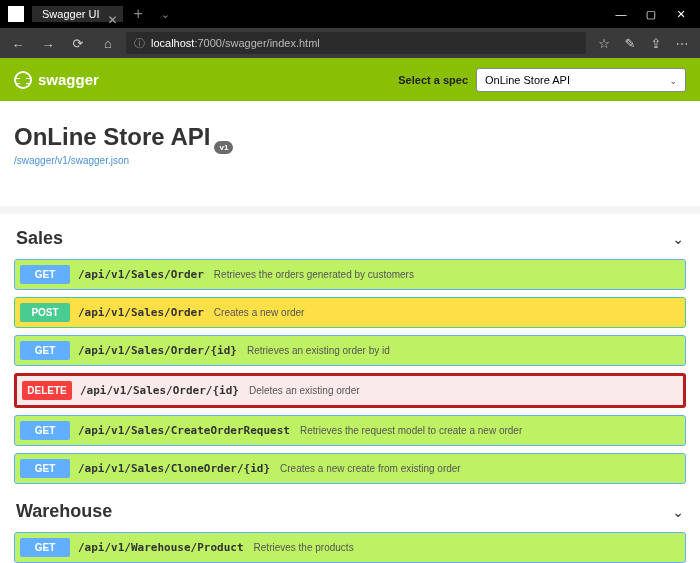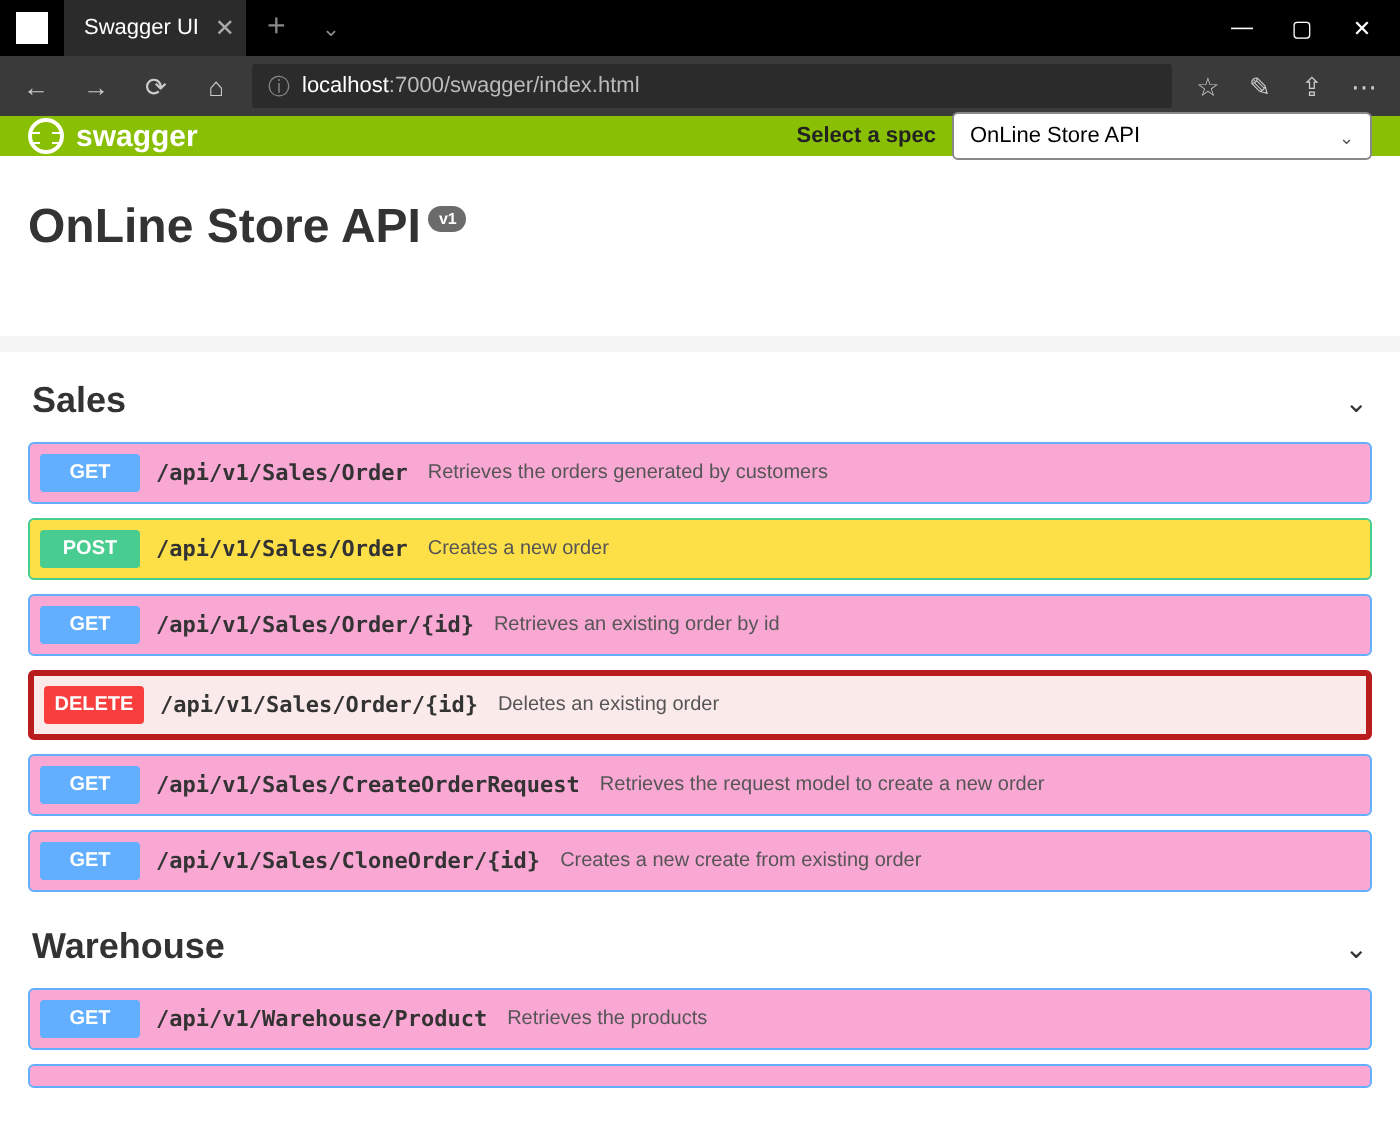--- a/index.html
+++ b/index.html
@@ -1,63 +1,63 @@
 <!DOCTYPE html>
 <html><head>
 <meta charset="utf-8">
 <style>
 * { margin: 0; padding: 0; box-sizing: border-box; }
 body { font-family: -apple-system, BlinkMacSystemFont, "Segoe UI", sans-serif; background: #f5f5f5; width: 700px; height: 563px; overflow: hidden; }
 
 
 .browser-top { background: #000; height: 28px; display: flex; align-items: center; padding: 0 4px; }
 .app-icon { width: 16px; height: 16px; background: #fff; margin: 0 8px 0 4px; }
-.tab { background: #2b2b2b; color: #fff; font-size: 11px; padding: 6px 24px 6px 10px; position: relative; height: 28px; display: flex; align-items: center; }
+.tab { background: #2b2b2b; color: #fff; font-size: 11px; padding: 6px 24px 6px 10px; position: relative; height: 16px; display: flex; align-items: center; }
 .tab-close { position: absolute; right: 6px; top: 7px; color: #aaa; font-size: 12px; cursor: pointer; }
 .tab-add { color: #888; font-size: 16px; padding: 0 10px; cursor: pointer; }
 .tab-caret { color: #888; font-size: 11px; padding: 0 8px; }
 .win-controls { margin-left: auto; display: flex; }
 .win-btn { color: #fff; width: 30px; height: 28px; display: flex; align-items: center; justify-content: center; font-size: 11px; cursor: pointer; }
 
 .browser-nav { background: #3a3a3a; height: 30px; display: flex; align-items: center; padding: 0 6px; gap: 6px; }
 .nav-btn { color: #ccc; width: 24px; height: 24px; display: flex; align-items: center; justify-content: center; cursor: pointer; font-size: 13px; }
 .addr-bar { flex: 1; background: #2b2b2b; border-radius: 2px; height: 22px; display: flex; align-items: center; padding: 0 8px; gap: 6px; }
 .addr-icon { color: #888; font-size: 11px; }
 .addr-text { color: #bbb; font-size: 11px; }
 .addr-text .host { color: #fff; }
 .right-icons { display: flex; gap: 2px; }
 
 
-.swagger-topbar { background: #89bf04; height: 20px; display: flex; align-items: center; padding: 0 14px; }
+.swagger-topbar { background: #89bf04; height: 43px; display: flex; align-items: center; padding: 0 14px; }
 .swagger-logo { display: flex; align-items: center; gap: 6px; color: #fff; font-weight: bold; font-size: 15px; }
 .logo-ring { width: 18px; height: 18px; border: 2px solid #fff; border-radius: 50%; position: relative; }
 .logo-ring::before, .logo-ring::after { content: ""; position: absolute; width: 4px; height: 4px; border: 1.5px solid #fff; border-radius: 0; top: 5px; }
 .logo-ring::before { left: -1px; border-right: none; }
 .logo-ring::after { right: -1px; border-left: none; }
 .spec-area { margin-left: auto; display: flex; align-items: center; gap: 8px; }
 .spec-label { font-size: 11px; font-weight: bold; color: #222; }
 .spec-select { background: #fff; border: 1px solid #888; border-radius: 3px; padding: 5px 24px 5px 8px; font-size: 11px; width: 210px; position: relative; cursor: pointer; }
 .spec-caret { position: absolute; right: 8px; top: 7px; font-size: 9px; color: #555; }
 
 
 .api-header { background: #fff; padding: 22px 14px 40px; }
 .api-title { font-size: 24px; font-weight: bold; color: #333; display: inline-flex; align-items: flex-start; gap: 4px; }
-.api-badge { background: #6b6b6b; color: #fff; font-size: 8px; padding: 2px 5px; border-radius: 8px; position: relative; top: 3px; }
+.api-badge { background: #6b6b6b; color: #fff; font-size: 8px; padding: 2px 5px; border-radius: 8px; position: relative; top: 18px; }
 .api-link { color: #4a90d9; font-size: 10px; margin-top: 4px; }
 
 .content { background: #fff; padding: 4px 14px 12px; margin-top: 8px; }
 
 
 .section-head { display: flex; align-items: center; padding: 10px 2px; cursor: pointer; }
 .section-title { font-size: 18px; font-weight: bold; color: #333; }
 .section-caret { margin-left: auto; font-size: 14px; color: #333; }
 
 
 .op { border-radius: 3px; margin-bottom: 7px; display: flex; align-items: center; padding: 5px; font-size: 11px; cursor: pointer; }
-.op-get { background: #f9a8d4; border: 1px solid #61affe; }
+.op-get { background: #bef264; border: 1px solid #61affe; }
 .op-post { background: #fde047; border: 1px solid #49cc90; }
 .op-delete { background: #fbeaea; border: 3px solid #b91c1c; }
 .op-method { color: #fff; font-weight: bold; font-size: 10px; padding: 4px 0; border-radius: 2px; width: 50px; text-align: center; margin-right: 8px; }
 .m-get { background: #61affe; }
 .m-post { background: #49cc90; }
 .m-delete { background: #f93e3e; }
 .op-path { font-family: Consolas, monospace; font-weight: bold; color: #333; margin-right: 10px; }
 .op-desc { color: #555; font-size: 10px; }
 </style>
 </head>
@@ -107,20 +107,21 @@
       <span class="spec-caret">⌄</span>
     </div>
   </div>
 </div>
 
 <div class="api-header">
   <div class="api-title">
     <span>OnLine Store API</span>
     <span class="api-badge">v1</span>
   </div>
+  <div class="api-link">/swagger/v1/swagger.json</div>
 </div>
 
 <div class="content" id="sections">
     <div class="section-head">
       <span class="section-title">Sales</span>
       <span class="section-caret">⌄</span>
     </div>
     <div class="op op-get">
       <span class="op-method m-get">GET</span>
       <span class="op-path">/api/v1/Sales/Order</span>

